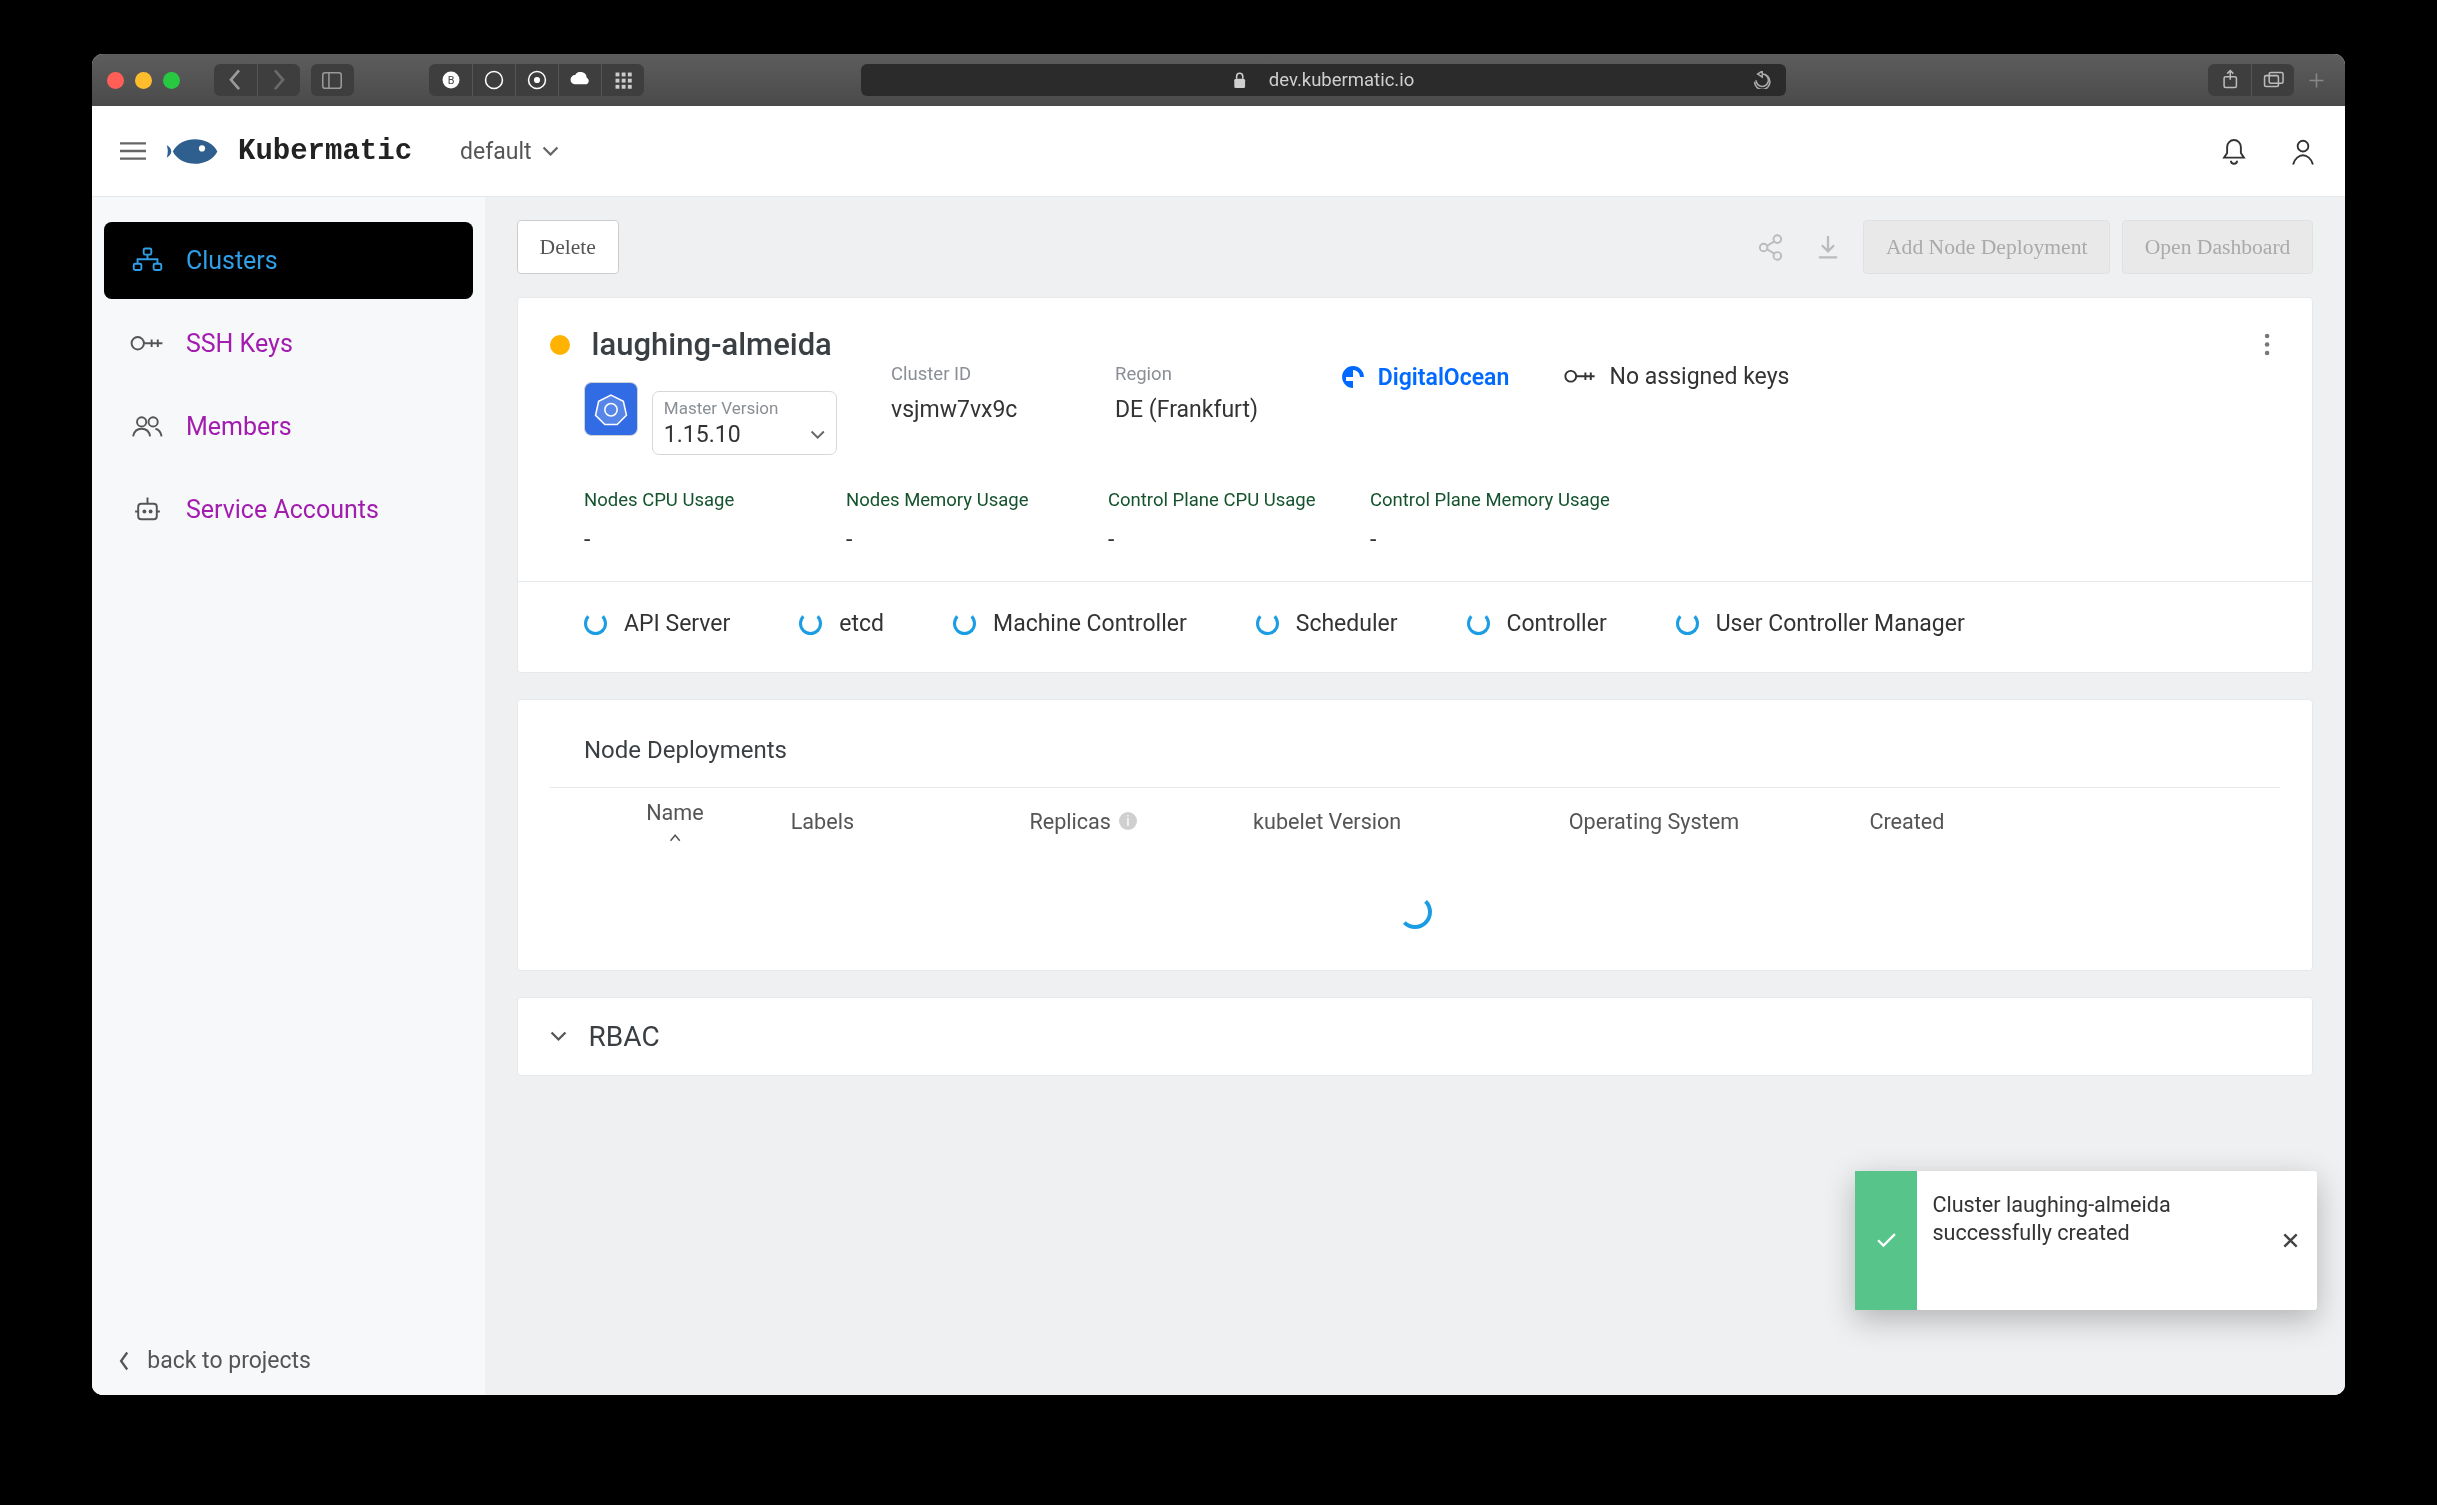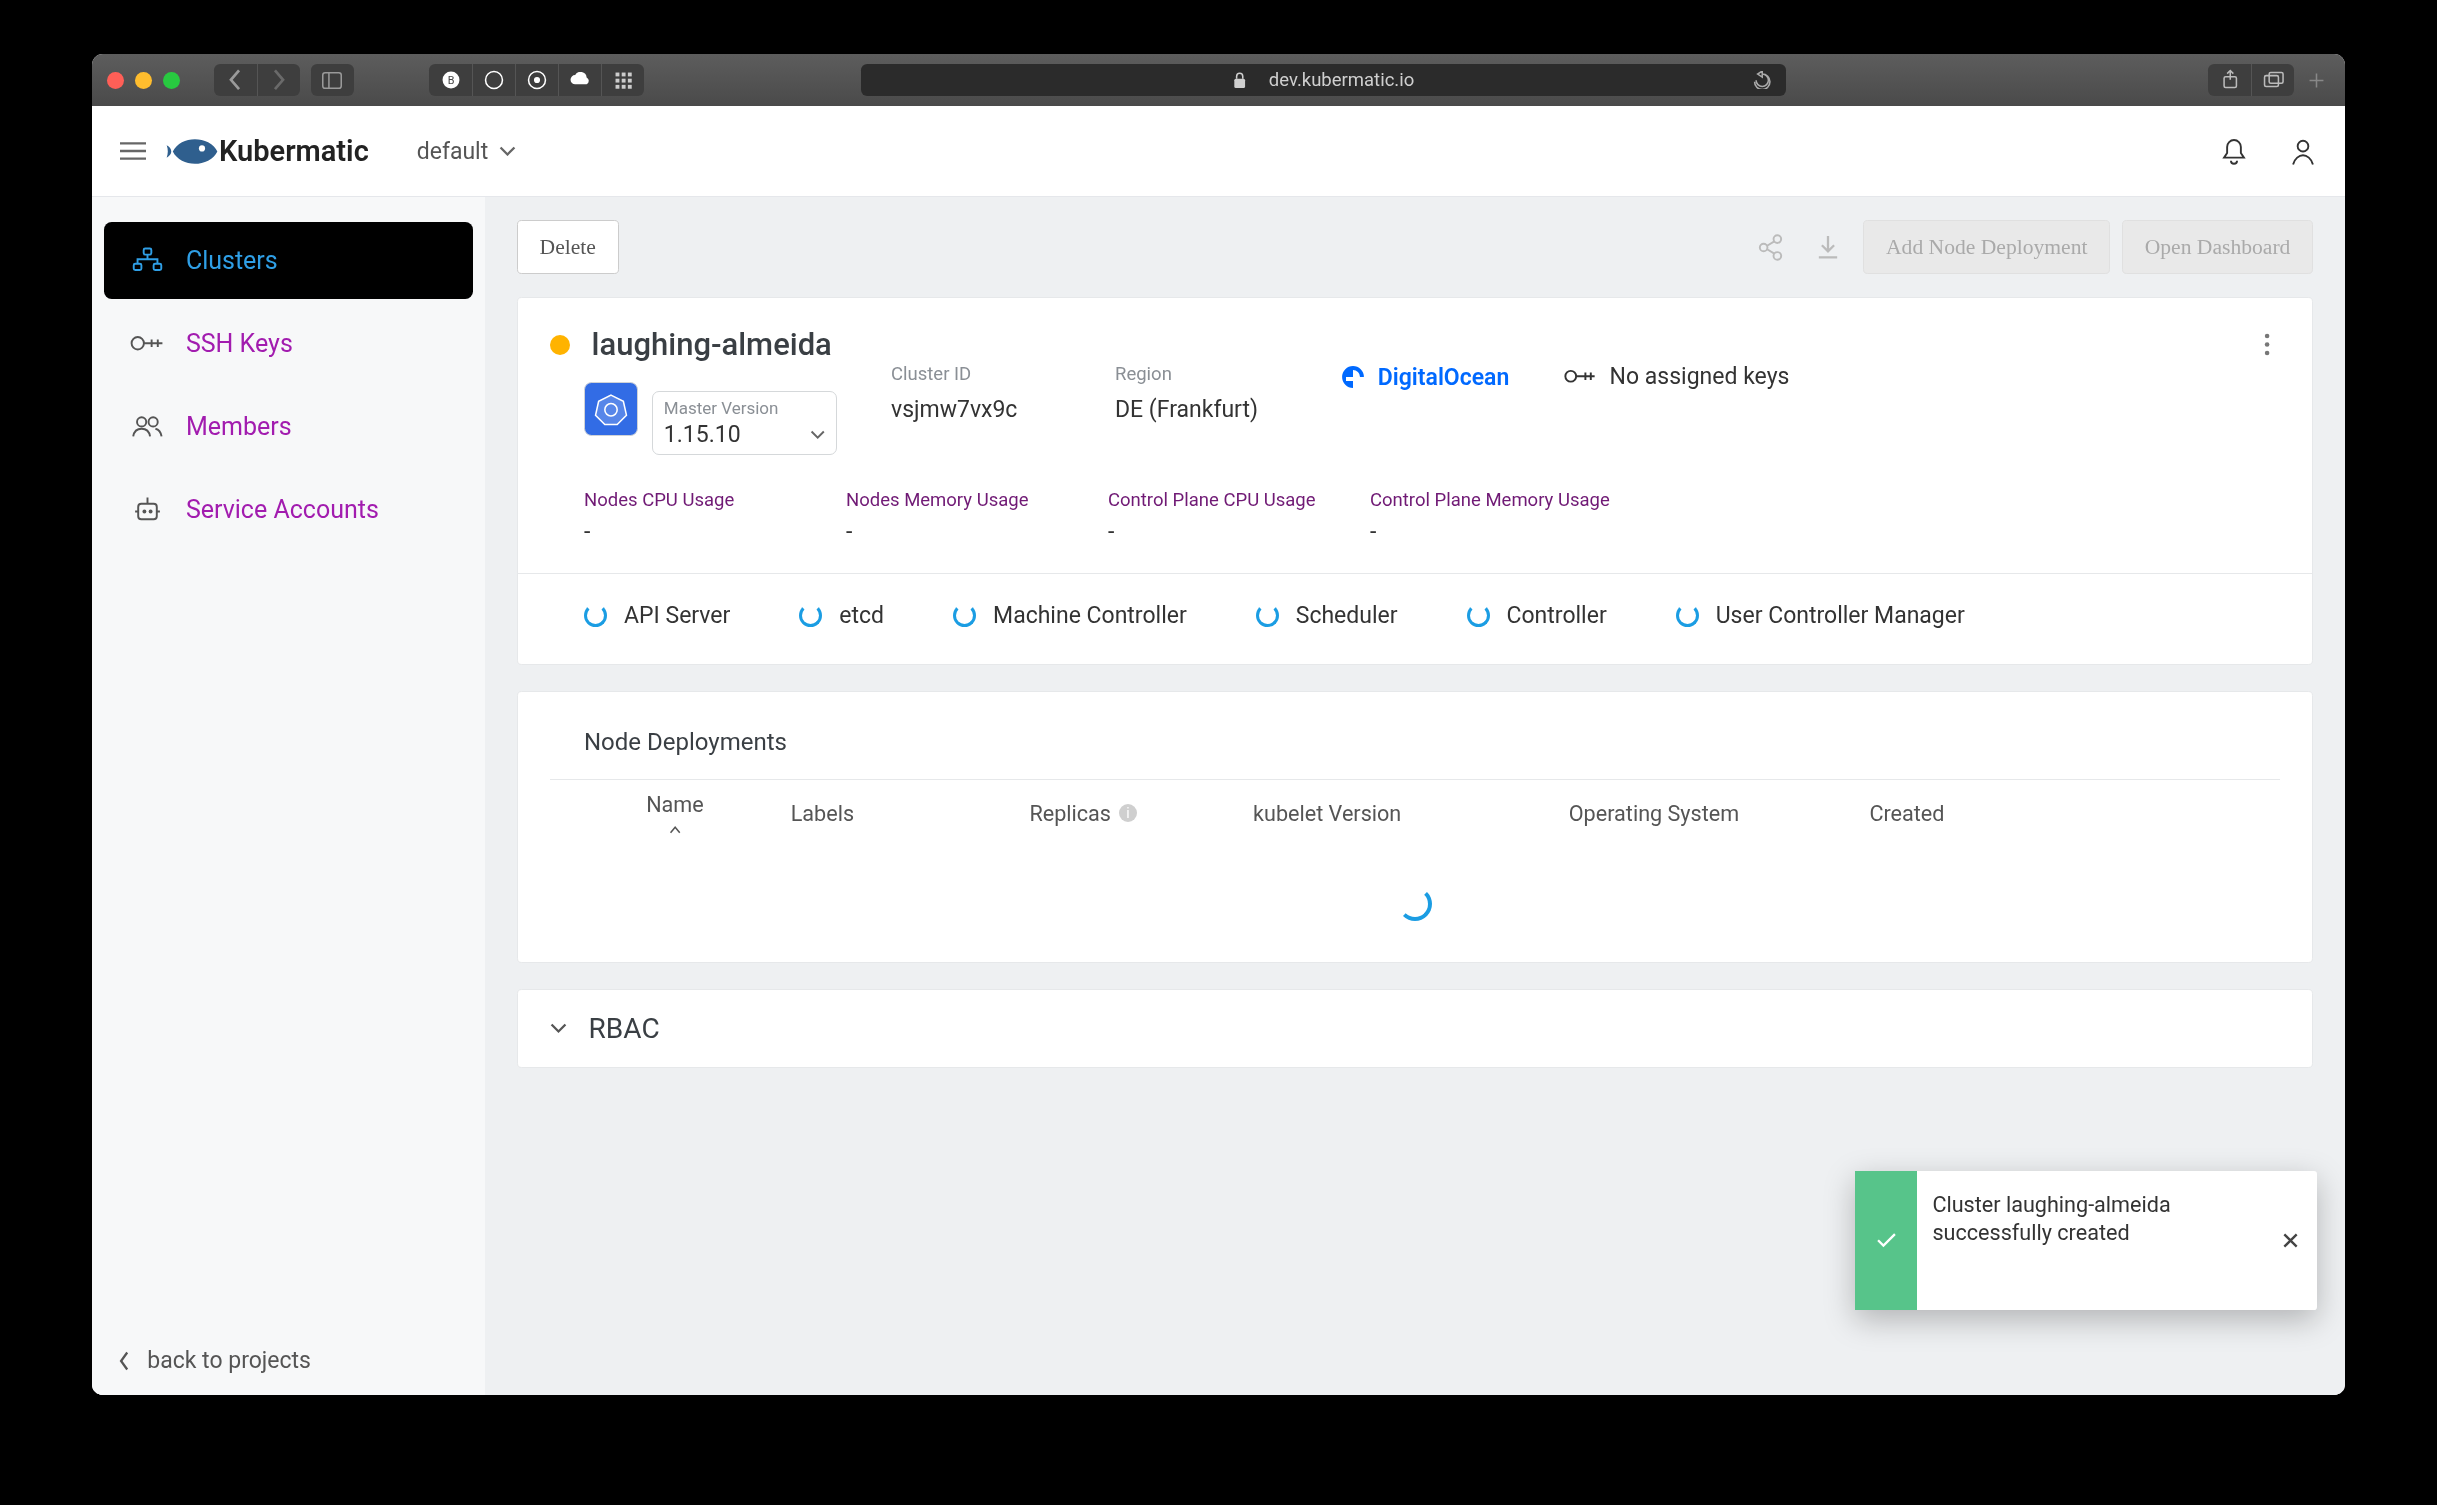--- a/index.html
+++ b/index.html
@@ -50,21 +50,21 @@
 
 .apphdr {
   height: 91px;
   background:#fff;
   display:flex; align-items:center;
   padding: 0 25px;
   gap: 17px;
   border-bottom: 0.8px solid #e5e7eb;
 }
 .hamburger { width:31px; height:31px; display:flex;align-items:center;justify-content:center; color:#666; }
-.logo { display:flex; align-items:center; gap:0; }
+.logo { display:flex; align-items:center; gap:19px;font-family:Liberation Mono, monospace; }
 .logo svg { width:54px; height:43px; }
 .logotext { font-size:29px; font-weight:600; color:#222; }
 .projsel { margin-left:31px; display:flex;align-items:center;gap:10.8px; color:#555; font-size:23px; }
 .apphdr .spacer { flex:1; }
 .bell, .user { width:34px; height:34px; display:flex;align-items:center;justify-content:center;color:#333; margin-left:18.5px; }
 
 .body { flex:1; display:flex; background:#eef0f2; overflow:hidden; }
 .sidebar {
   width: 393px; background:#f7f8f9; padding-top:21.6px;
   display:flex; flex-direction:column;
@@ -109,21 +109,21 @@
 .mvbox .lbl { font-size:17px; color:#8a8f95; }
 .mvbox .val { font-size:23px; color:#333; padding-top:3.1px; display:flex; align-items:center; justify-content:space-between; }
 .mvbox .chev { color:#666; }
 .infocol { min-width:170px; }
 .infocol .lbl { font-size:18.5px; color:#8a8f95; margin-bottom:10.8px; }
 .infocol .val { font-size:23px; color:#333; max-width:185px; word-break:break-all; }
 .provider { display:flex;align-items:center;gap:10.8px; color:#0069ff; font-size:23px; font-weight:600; }
 .keys { display:flex;align-items:center;gap:12.3px; font-size:23px; color:#333; }
 .metricsrow { display:flex; gap:54px; padding:15.4px 34px 7.7px; margin-top:18.5px; flex-wrap:wrap; }
 .metric { min-width:208px; }
-.metric .lbl { font-size:18.5px; color:#701a75; margin-bottom:7px; }
+.metric .lbl { font-size:18.5px; color:#14532d; margin-bottom:15px; }
 .metric .val { font-size:23px; color:#333; }
 .hr { height:0.8px; background:#e6e8ea; margin:20px -32px; }
 .comprow { display:flex; flex-wrap:wrap; gap:46px 69px; padding:7.7px 34px; }
 .comp { display:flex; align-items:center; gap:17px; font-size:23px; color:#333; }
 .spin {
   width:23px;height:23px;border:3.9px solid #1b9de3;border-top-color:transparent;border-radius:50%;
   animation:sp 1s linear infinite;
 }
 @keyframes sp { to{ transform:rotate(360deg);} }
 

